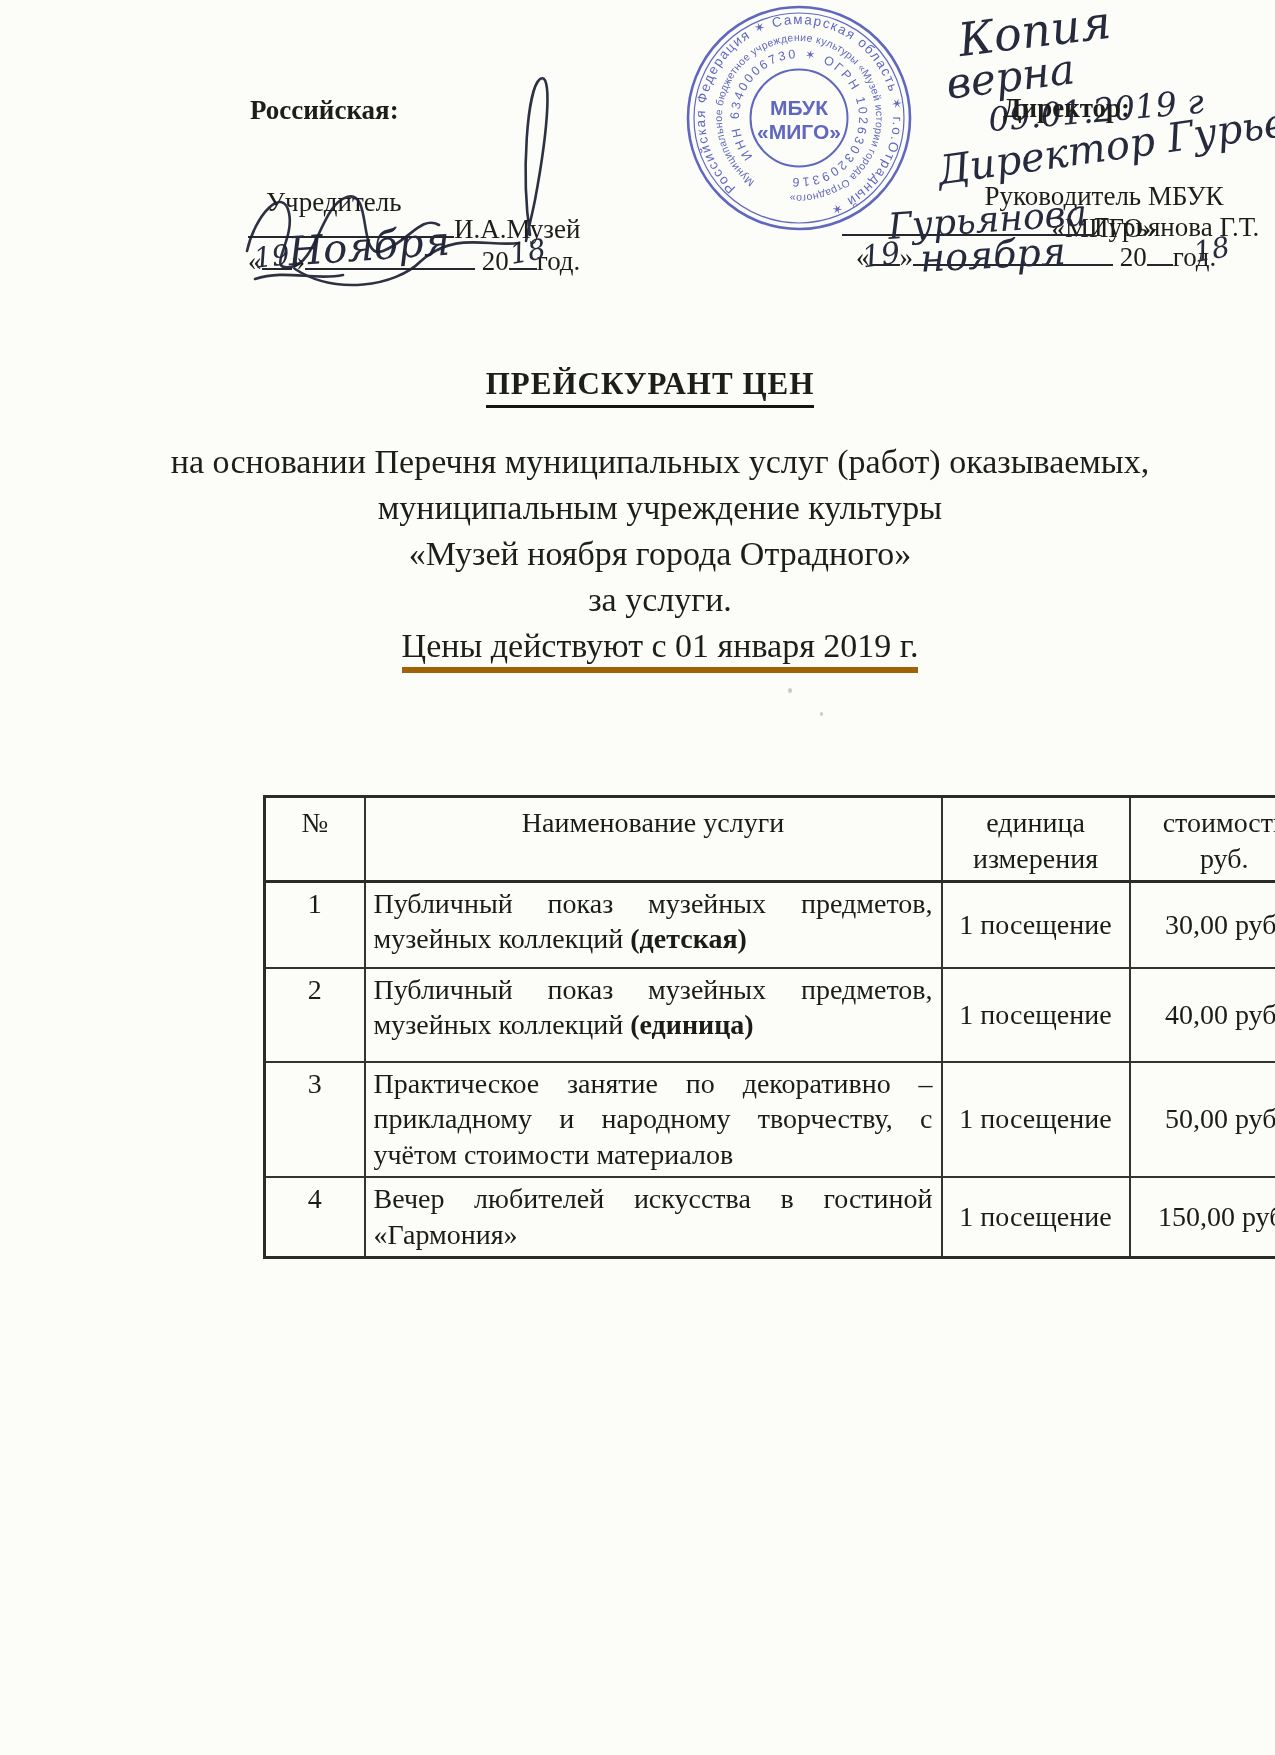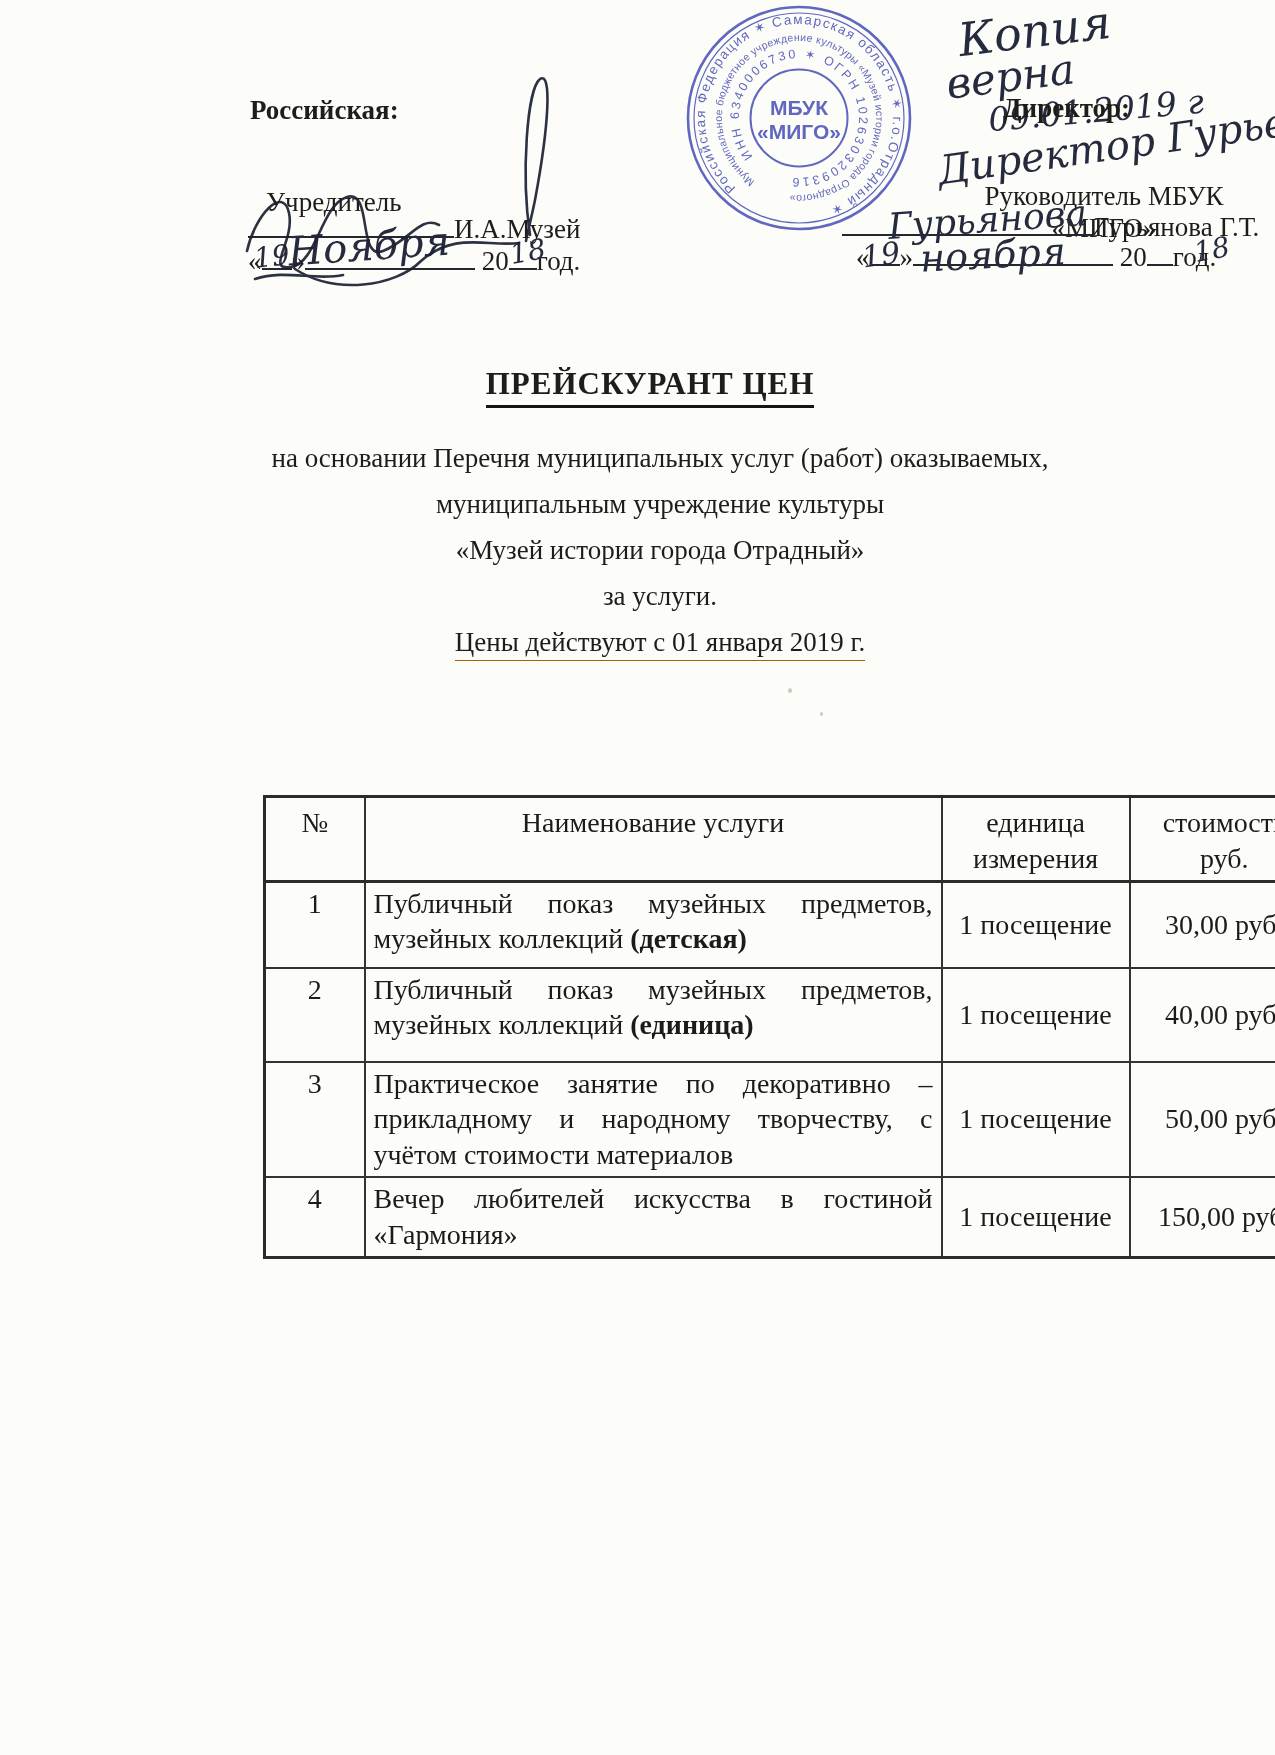--- a/index.html
+++ b/index.html
@@ -14,27 +14,27 @@
   
   .hw{
     position:absolute;font-family:"DejaVu Serif",serif;font-style:italic;
     color:#252a3d;white-space:nowrap;line-height:1;
   }
   .ink-svg{position:absolute;}
   
   .u-sp{display:inline-block;border-bottom:2px solid #26262e;height:24px;vertical-align:baseline;}
   .line-row{position:absolute;white-space:nowrap;font-size:27px;}
   
-  .center-line{position:absolute;left:45px;width:1230px;text-align:center;font-size:27px;}
+  .center-line{position:absolute;left:45px;width:1230px;text-align:center;font-size:34px;}
   .title-line{position:absolute;left:25px;width:1250px;text-align:center;}
   .title-inner{
     display:inline-block;font-size:31px;font-weight:bold;letter-spacing:1px;
     border-bottom:3px solid #151515;padding-bottom:3px;
   }
-  .eff-inner{display:inline-block;border-bottom:1px solid #a16207;padding-bottom:2px;}
+  .eff-inner{display:inline-block;border-bottom:6px solid #a16207;padding-bottom:2px;}
   
   table.price{
     position:absolute;left:263px;top:795px;width:1055px;
     border-collapse:collapse;table-layout:fixed;
     font-size:28px;line-height:1.28;color:#1c1b18;
   }
   table.price th,table.price td{
     border:2px solid #34332f;padding:3px 8px;overflow:hidden;
   }
   table.price{border:3px solid #2c2b27;}
@@ -127,21 +127,21 @@
   <div class="hw" style="left:888px;top:202px;font-size:36px;transform:rotate(-4deg);">Гурьянова</div>
   <div class="hw" style="left:862px;top:240px;font-size:30px;transform:rotate(-8deg);">19</div>
   <div class="hw" style="left:920px;top:236px;font-size:38px;transform:rotate(-3deg);">ноября</div>
   <div class="hw" style="left:1194px;top:236px;font-size:28px;transform:rotate(-10deg);">18</div>
 
   <div class="title-line" style="top:366px;">
     <span class="title-inner">ПРЕЙСКУРАНТ ЦЕН</span>
   </div>
   <div class="center-line" style="top:443px;">на основании Перечня муниципальных услуг (работ) оказываемых,</div>
   <div class="center-line" style="top:489px;">муниципальным учреждение культуры</div>
-  <div class="center-line" style="top:535px;">«Музей истории города Отрадный»</div>
+  <div class="center-line" style="top:535px;">«Музей ноября города Отрадного»</div>
   <div class="center-line" style="top:581px;">за услуги.</div>
   <div class="center-line" style="top:627px;">
     <span class="eff-inner">Цены действуют с  01 января 2019 г.</span>
   </div>
 
   <div class="speck" style="left:788px;top:688px;width:4px;height:5px;"></div>
   <div class="speck" style="left:820px;top:712px;width:3px;height:4px;"></div>
 
   <table class="price">
     <colgroup>

